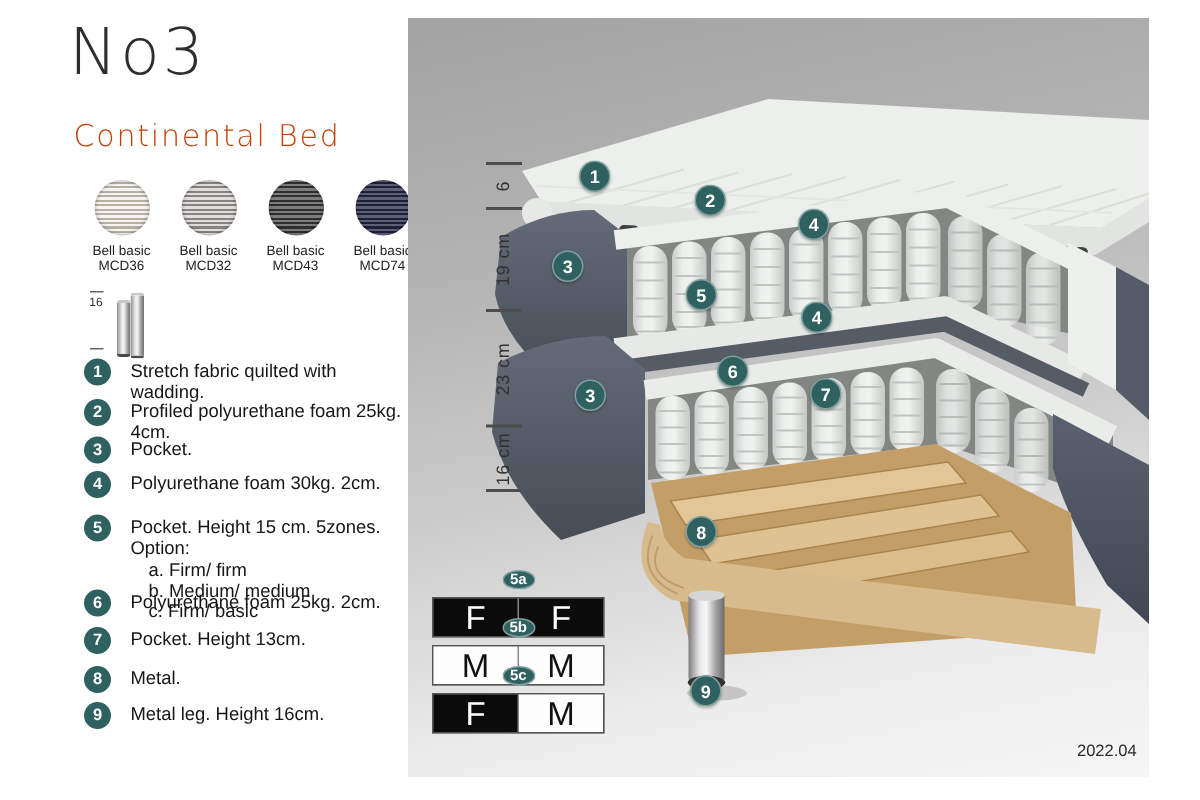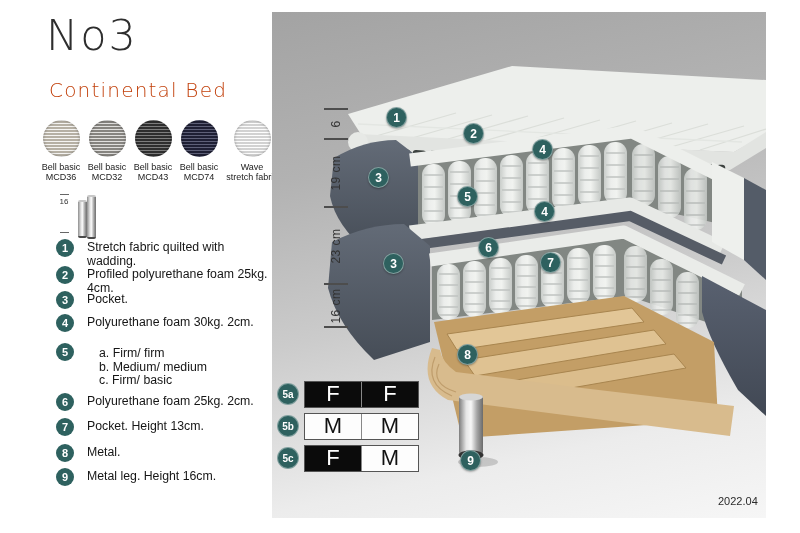--- a/index.html
+++ b/index.html
@@ -3,21 +3,21 @@
 <meta charset="utf-8">
 <style>
   html,body{margin:0;padding:0;}
   body{width:800px;height:533px;background:#fff;font-family:"Liberation Sans",sans-serif;position:relative;overflow:hidden;}
   .abs{position:absolute;}
 
   
   .title{left:46px;top:14px;font-family:"DejaVu Sans",sans-serif;font-weight:200;font-size:43px;color:#2e2e2e;letter-spacing:2px;line-height:1;}
   .subtitle{left:49px;top:78px;font-family:"DejaVu Sans",sans-serif;font-weight:200;font-size:20px;color:#c2410c;letter-spacing:1.2px;}
 
-  .swatch-row{left:40px;top:120px;display:flex;gap:4px;}
+  .swatch-row{left:60px;top:120px;display:flex;gap:16px;}
   .swatch{width:42px;display:flex;flex-direction:column;align-items:center;}
   .swatch.wide{margin-left:4px;width:48px;}
   .swatch-circle{width:37px;height:37px;border-radius:50%;box-shadow:inset 0 0 3px rgba(0,0,0,.35);}
   .sw1{background:repeating-linear-gradient(0deg,rgba(255,255,255,.75) 0 1.5px,rgba(140,132,118,.45) 1.5px 3px),#d8d4ca;}
   .sw2{background:repeating-linear-gradient(0deg,rgba(255,255,255,.6) 0 1.5px,rgba(90,88,84,.5) 1.5px 3px),#b2b0ab;}
   .sw3{background:repeating-linear-gradient(0deg,rgba(200,200,200,.35) 0 1.5px,rgba(20,20,20,.6) 1.5px 3px),#555;}
   .sw4{background:repeating-linear-gradient(0deg,rgba(170,172,200,.3) 0 1.5px,rgba(10,10,30,.6) 1.5px 3px),#3d3f55;}
   .sw5{background:repeating-linear-gradient(0deg,rgba(255,255,255,.9) 0 1.5px,rgba(160,160,160,.35) 1.5px 3px),#ececec;}
   .swatch-label{margin-top:5px;font-size:9px;line-height:10px;color:#222;text-align:center;white-space:nowrap;}
 
@@ -47,21 +47,21 @@
   .h28{height:28px}.h66{height:66px}.h75{height:75px}.h41{height:41px}
 
   
   .callout{width:21px;height:21px;border-radius:50%;background:#2e615f;border:1px solid rgba(255,255,255,.4);box-shadow:0 1px 2px rgba(0,0,0,.3);color:#fff;font-size:12px;font-weight:bold;display:flex;align-items:center;justify-content:center;box-sizing:border-box;}
   .co0{left:114px;top:95px}.co1{left:191px;top:111px}.co2{left:260px;top:127px}
   .co3{left:96px;top:155px}.co4{left:185px;top:174px}.co5{left:262px;top:189px}
   .co6{left:206px;top:225px}.co7{left:268px;top:240px}.co8{left:111px;top:241px}
   .co9{left:185px;top:332px}.co10{left:188px;top:438px}
 
   
-  .opt-row{left:5px;display:flex;align-items:center;gap:5px;height:28px;}
+  .opt-row{left:16px;display:flex;align-items:center;gap:5px;height:28px;flex-direction:column;}
   .r5a{top:368px}.r5b{top:400px}.r5c{top:432px}
   .opt-circle{width:22px;height:22px;border-radius:50%;background:#2e615f;border:1px solid rgba(255,255,255,.4);color:#fff;font-size:10px;font-weight:bold;display:flex;align-items:center;justify-content:center;box-sizing:border-box;}
   .opt-table{display:flex;border:1px solid #555;background:#888;gap:1px;}
   .opt-cell{width:56px;height:25px;font-size:22px;display:flex;align-items:center;justify-content:center;}
   .opt-cell.dark{background:#0b0b0b;color:#fff;}
   .opt-cell.light{background:#fdfdfd;color:#111;}
 
   .version{left:446px;top:483px;font-size:11px;color:#2b2b2b;}
 </style>
 </head>
@@ -132,20 +132,21 @@
   <div class="num-circle">3</div>
   <div class="legend-text">Pocket.</div>
 </div>
 <div class="abs legend-item" style="top:314px">
   <div class="num-circle">4</div>
   <div class="legend-text">Polyurethane foam 30kg. 2cm.</div>
 </div>
 <div class="abs legend-item" style="top:343px">
   <div class="num-circle">5</div>
   <div class="legend-text">
+    <span>Pocket. Height 15 cm. 5zones. Option:</span>
     <div class="legend-opts">
       <div>a. Firm/ firm</div>
       <div>b. Medium/ medium</div>
       <div>c. Firm/ basic</div>
     </div>
   </div>
 </div>
 <div class="abs legend-item" style="top:393px">
   <div class="num-circle">6</div>
   <div class="legend-text">Polyurethane foam 25kg. 2cm.</div>

